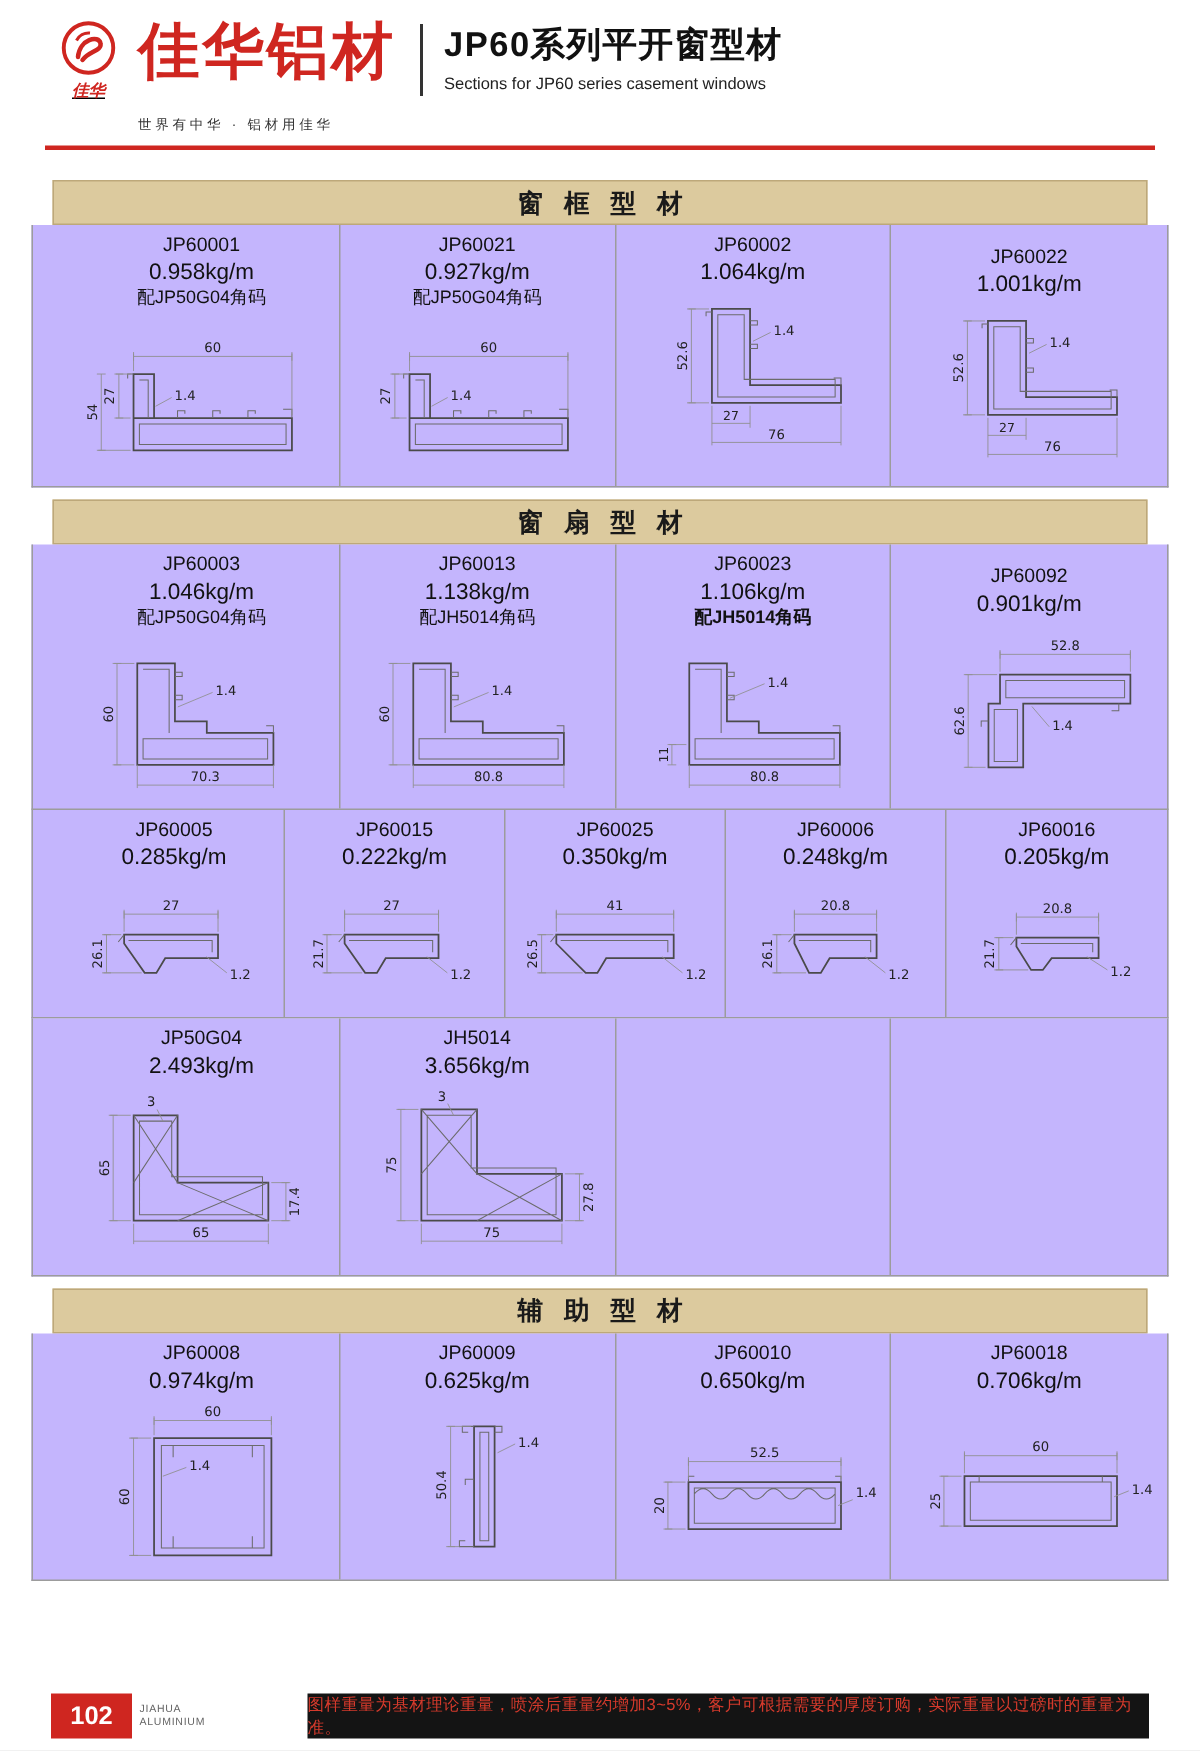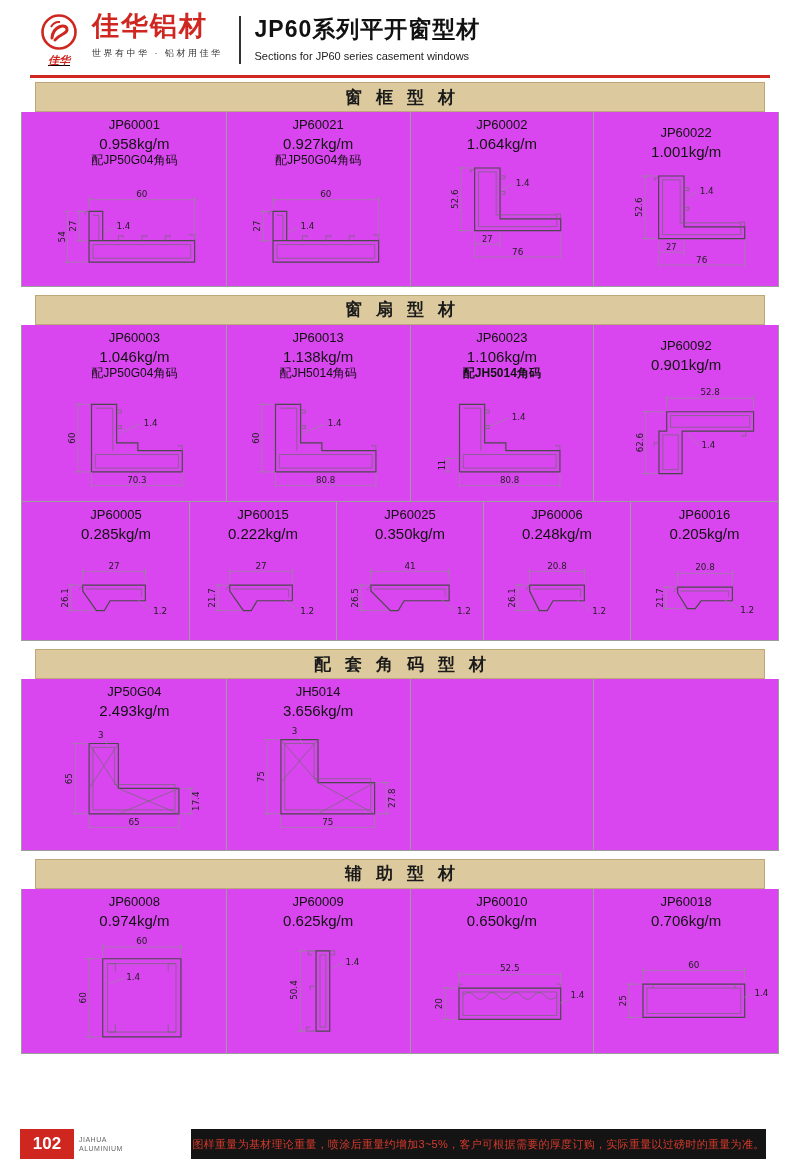--- a/index.html
+++ b/index.html
@@ -5,53 +5,53 @@
   html,body { margin:0; padding:0; background:#e8e8e8; }
   .page { position:relative; width:800px; height:1167px; margin:0 auto; background:#ffffff;
           font-family:"Liberation Sans","DejaVu Sans",sans-serif; overflow:hidden; }
 
   
   .header { display:flex; align-items:flex-start; padding:12px 30px 0 34px; }
   .logo { width:50px; text-align:center;text-decoration:underline; }
   .logo svg { display:block; margin:0 auto; }
   .logo-caption { font-size:11px; color:#cf2620; font-weight:bold; font-style:italic; margin-top:1px; }
   .brand-block { margin-left:8px; }
-  .brand-name { font-size:27px; font-weight:800; color:#cf2620; letter-spacing:2px; line-height:1.1; }
-  .brand-tagline { font-size:9px; color:#333; letter-spacing:2.5px; margin-top:5px; }
+  .brand-name { font-size:41px; font-weight:800; color:#cf2620; letter-spacing:2px; line-height:1.1; }
+  .brand-tagline { font-size:9px; color:#333; letter-spacing:2.5px; margin-top:20px; }
   .header-divider { width:2px; height:48px; background:#333; margin:4px 14px 0 16px; }
   .title-block { padding-top:2px; }
   .series-title { font-size:23px; font-weight:800; color:#111; letter-spacing:1px; }
   .series-subtitle { font-size:11px; color:#222; margin-top:5px; }
   .red-rule { height:3px; background:#cf2620; margin:7px 30px 0; }
 
   
-  .bar { margin:4px 35px 0; height:30px; background:#dcca9e; border:1px solid #bda87a;
+  .bar { margin:20px 35px 0; height:30px; background:#dcca9e; border:1px solid #bda87a;
          display:flex; align-items:center; justify-content:center;
          font-size:17px; font-weight:bold; color:#1a1a1a; letter-spacing:14px; padding-left:14px;
          box-sizing:border-box; }
   .bar.next { margin-top:8px; }
-  .row { margin:0 21px; border:1px solid #9c9c9c; border-top:none; display:grid; background:#d946ef;padding-left:21px; }
+  .row { margin:0 21px; border:1px solid #9c9c9c; border-top:none; display:grid; background:#c4b5fd;padding-left:21px; }
   .cols4 { grid-template-columns:repeat(4,1fr); }
   .cols5 { grid-template-columns:repeat(5,1fr); }
   .cell { border-right:1px solid #9c9c9c; padding:5px 2px 4px; display:flex; flex-direction:column;
           align-items:center; box-sizing:border-box; }
   .cell:last-child { border-right:none;justify-content:center; }
   .model { font-size:13px; color:#111; line-height:1.3; }
   .wt    { font-size:15px; color:#111; line-height:1.3; }
   .note  { font-size:12px; color:#111; line-height:1.3; }
   .note.bold { font-weight:bold; }
   svg.drawing { margin-top:3px; }
   svg text { font-family:"DejaVu Sans",sans-serif; font-size:9px; fill:#222; }
   svg text.t85 { font-size:8.5px; }
   .p  { fill:none; stroke:#4a4a4a; stroke-width:1.2; }
   .pi { fill:none; stroke:#6b6b6b; stroke-width:0.7; }
   .d  { fill:none; stroke:#909090; stroke-width:0.6; }
 
   
-  .footer { position:absolute; left:20px; right:34px; bottom:8px; height:30px; display:flex; align-items:stretch; }
+  .footer { position:absolute; left:34px; right:34px; bottom:8px; height:30px; display:flex; align-items:stretch; }
   .page-box { width:54px; background:#cf2620; color:#fff; font-size:17px; font-weight:bold;
               display:flex; align-items:center; justify-content:center; }
   .brand-mini { width:72px; padding-left:5px; display:flex; flex-direction:column; justify-content:center;
                 font-size:7px; color:#666; letter-spacing:0.5px; line-height:1.35; }
   .footer-spacer { width:40px; }
   .disclaimer-bar { flex:1; background:#141414; color:#d53a2c; font-size:11px;
                     display:flex; align-items:center; justify-content:center; letter-spacing:0.3px; }
 </style>
 </head>
 <body>
@@ -260,21 +260,20 @@
         <path class="p" d="M42,42 H98 V56 H66 L60,64 H52 L42,48 Z"></path>
         <path class="pi" d="M45,46 H94 V52 M42,42 l-4,5"></path>
         <path class="d" d="M42,28 H98 M42,25 V31 M98,25 V31 M42,40 V26 M98,40 V26 M30,42 V64 M27,42 H33 M27,64 H33 M40,42 H28 M50,64 H28 M104,64 L90,55"></path>
         <text x="70" y="25" text-anchor="middle">20.8</text>
         <text x="27" y="53" text-anchor="middle" transform="rotate(-90 27 53)">21.7</text>
         <text x="106" y="68">1.2</text>
       </svg>
     </div>
   </div>
 
-  <div class="bar next">配套角码型材</div>
   <div class="row cols4">
 
     <div class="cell">
       <div class="model">JP50G04</div>
       <div class="wt">2.493kg/m</div>
       <svg class="drawing" width="176" height="122" viewBox="0 0 180 125">
         <path class="p" d="M44,20 H74 V66 H136 V92 H44 Z"></path>
         <path class="pi" d="M48,24 H70 V62 H132 V88 H48 Z M44,20 L74,66 M74,20 L44,66 M74,66 L136,92 M136,66 L74,92"></path>
         <path class="d" d="M60,16 L64,24 M30,20 V92 M27,20 H33 M27,92 H33 M42,20 H28 M42,92 H28 M148,66 V92 M145,66 H151 M145,92 H151 M138,66 H150 M138,92 H150 M44,94 V108 M136,94 V108 M44,106 H136"></path>
         <text x="56" y="14" text-anchor="middle">3</text>

